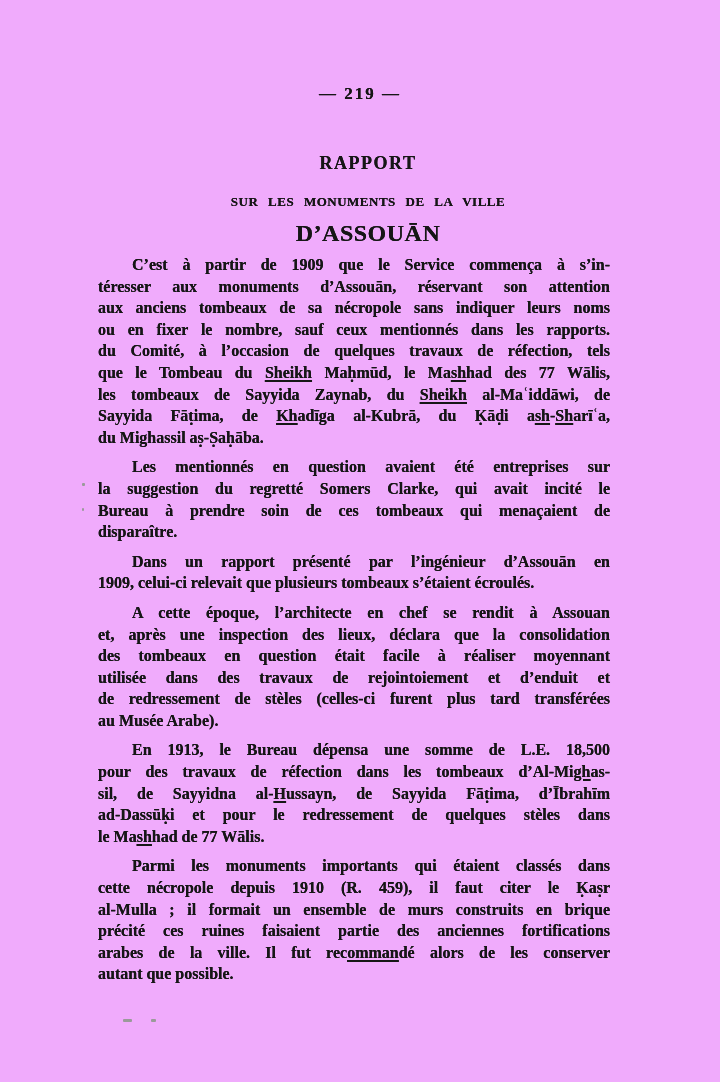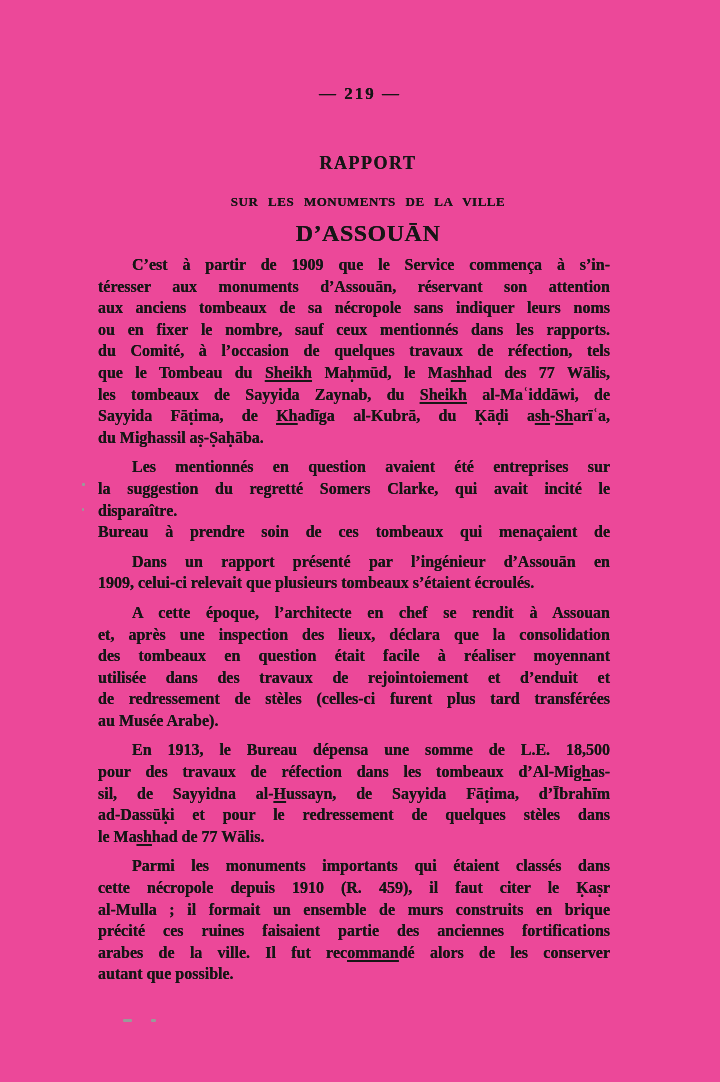--- a/index.html
+++ b/index.html
@@ -11,21 +11,21 @@
     width: 720px;
     height: 1082px;
     position: relative;
     overflow: hidden;
     font-family: "Liberation Serif", "DejaVu Serif", serif;
     color: #161616;
   }
   .page {
     position: absolute;
     inset: 0;
-    background: #ec4899;
+    background: #f0abfc;
   }
   .page-number {
     position: absolute;
     top: 84px;
     left: 0;
     width: 100%;
     text-align: center;
     font-size: 17px;
     font-weight: bold;
     letter-spacing: 2px;
@@ -95,22 +95,22 @@
         <div class="line">ou en fixer le nombre, sauf ceux mentionnés dans les rapports.</div>
         <div class="line">du Comité, à l’occasion de quelques travaux de réfection, tels</div>
         <div class="line">que le Tombeau du <u>Sheikh</u> Maḥmūd, le Ma<u>sh</u>had des 77 Wālis,</div>
         <div class="line">les tombeaux de Sayyida Zaynab, du <u>Sheikh</u> al-Maʿiddāwi, de</div>
         <div class="line">Sayyida Fāṭima, de <u>Kh</u>adīga al-Kubrā, du Ḳāḍi a<u>sh</u>-<u>Sh</u>arīʿa,</div>
         <div class="line last">du Mighassil aṣ-Ṣaḥāba.</div>
       </div>
       <div class="para">
         <div class="line first">Les mentionnés en question avaient été entreprises sur</div>
         <div class="line">la suggestion du regretté Somers Clarke, qui avait incité le</div>
+        <div class="line">Bureau à prendre soin de ces tombeaux qui menaçaient de</div>
         <div class="line last">disparaître.</div>
-        <div class="line">Bureau à prendre soin de ces tombeaux qui menaçaient de</div>
       </div>
       <div class="para">
         <div class="line first">Dans un rapport présenté par l’ingénieur d’Assouān en</div>
         <div class="line last">1909, celui-ci relevait que plusieurs tombeaux s’étaient écroulés.</div>
       </div>
       <div class="para">
         <div class="line first">A cette époque, l’architecte en chef se rendit à Assouan</div>
         <div class="line">et, après une inspection des lieux, déclara que la consolidation</div>
         <div class="line">des tombeaux en question était facile à réaliser moyennant</div>
         <div class="line">utilisée dans des travaux de rejointoiement et d’enduit et</div>

